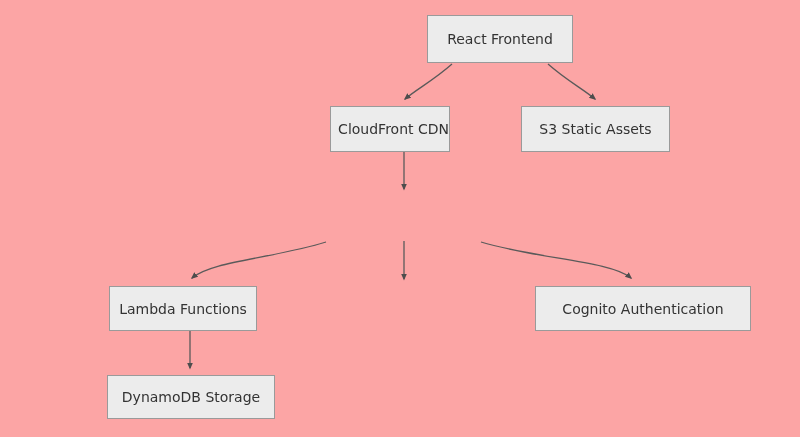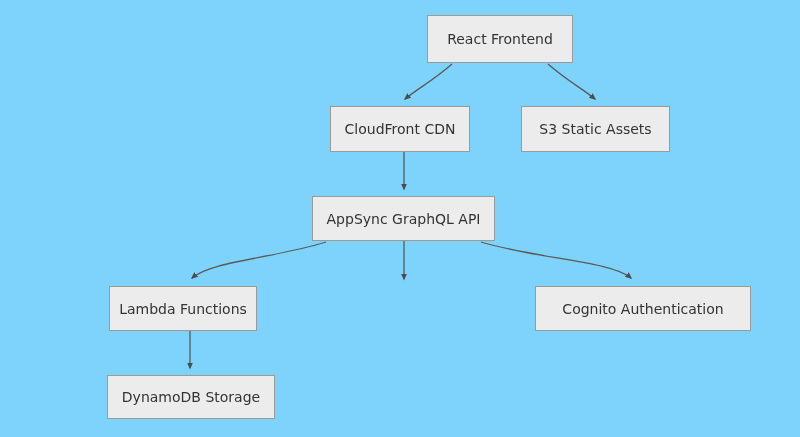--- a/index.html
+++ b/index.html
@@ -5,21 +5,21 @@
   html, body {
     margin: 0;
     padding: 0;
     background: #fcfaf1;
     font-family: "DejaVu Sans", "Liberation Sans", sans-serif;
   }
   .canvas {
     position: relative;
     width: 800px;
     height: 437px;
-    background: #7dd3fc;
+    background: #fca5a5;
     overflow: hidden;
   }
   .edges {
     position: absolute;
     left: 0; top: 0;
     width: 800px;
     height: 437px;
   }
   .node {
     position: absolute;
@@ -28,21 +28,21 @@
     border: 1px solid #9a9a9a;
     color: #333333;
     display: flex;
     align-items: center;
     justify-content: center;
     font-size: 14px;
     text-align: center;
     white-space: nowrap;
   }
   #n-react-frontend        { left: 427px; top: 15px;  width: 146px; height: 48px; }
-  #n-cloudfront-cdn        { left: 330px; top: 106px; width: 140px; height: 46px; }
+  #n-cloudfront-cdn        { left: 330px; top: 106px; width: 120px; height: 46px; justify-content: flex-end; }
   #n-s3-static-assets      { left: 521px; top: 106px; width: 149px; height: 46px; }
   #n-appsync-graphql-api   { left: 312px; top: 196px; width: 183px; height: 45px; }
   #n-lambda-functions      { left: 109px; top: 286px; width: 148px; height: 45px; }
   #n-sqs-message-queues    { left: 315px; top: 286px; width: 177px; height: 45px; }
   #n-cognito-authentication{ left: 535px; top: 286px; width: 216px; height: 45px; }
   #n-dynamodb-storage      { left: 107px; top: 375px; width: 168px; height: 44px; }
   .edge {
     fill: none;
     stroke: #5a5a5a;
     stroke-width: 1.3;
@@ -73,23 +73,20 @@
   </div>
 
   <div class="node" id="n-cloudfront-cdn">
     <span>CloudFront CDN</span>
   </div>
 
   <div class="node" id="n-s3-static-assets">
     <span>S3 Static Assets</span>
   </div>
 
-  <div class="node" id="n-appsync-graphql-api">
-    <span>AppSync GraphQL API</span>
-  </div>
 
   <div class="node" id="n-lambda-functions">
     <span>Lambda Functions</span>
   </div>
 
 
   <div class="node" id="n-cognito-authentication">
     <span>Cognito Authentication</span>
   </div>
 

